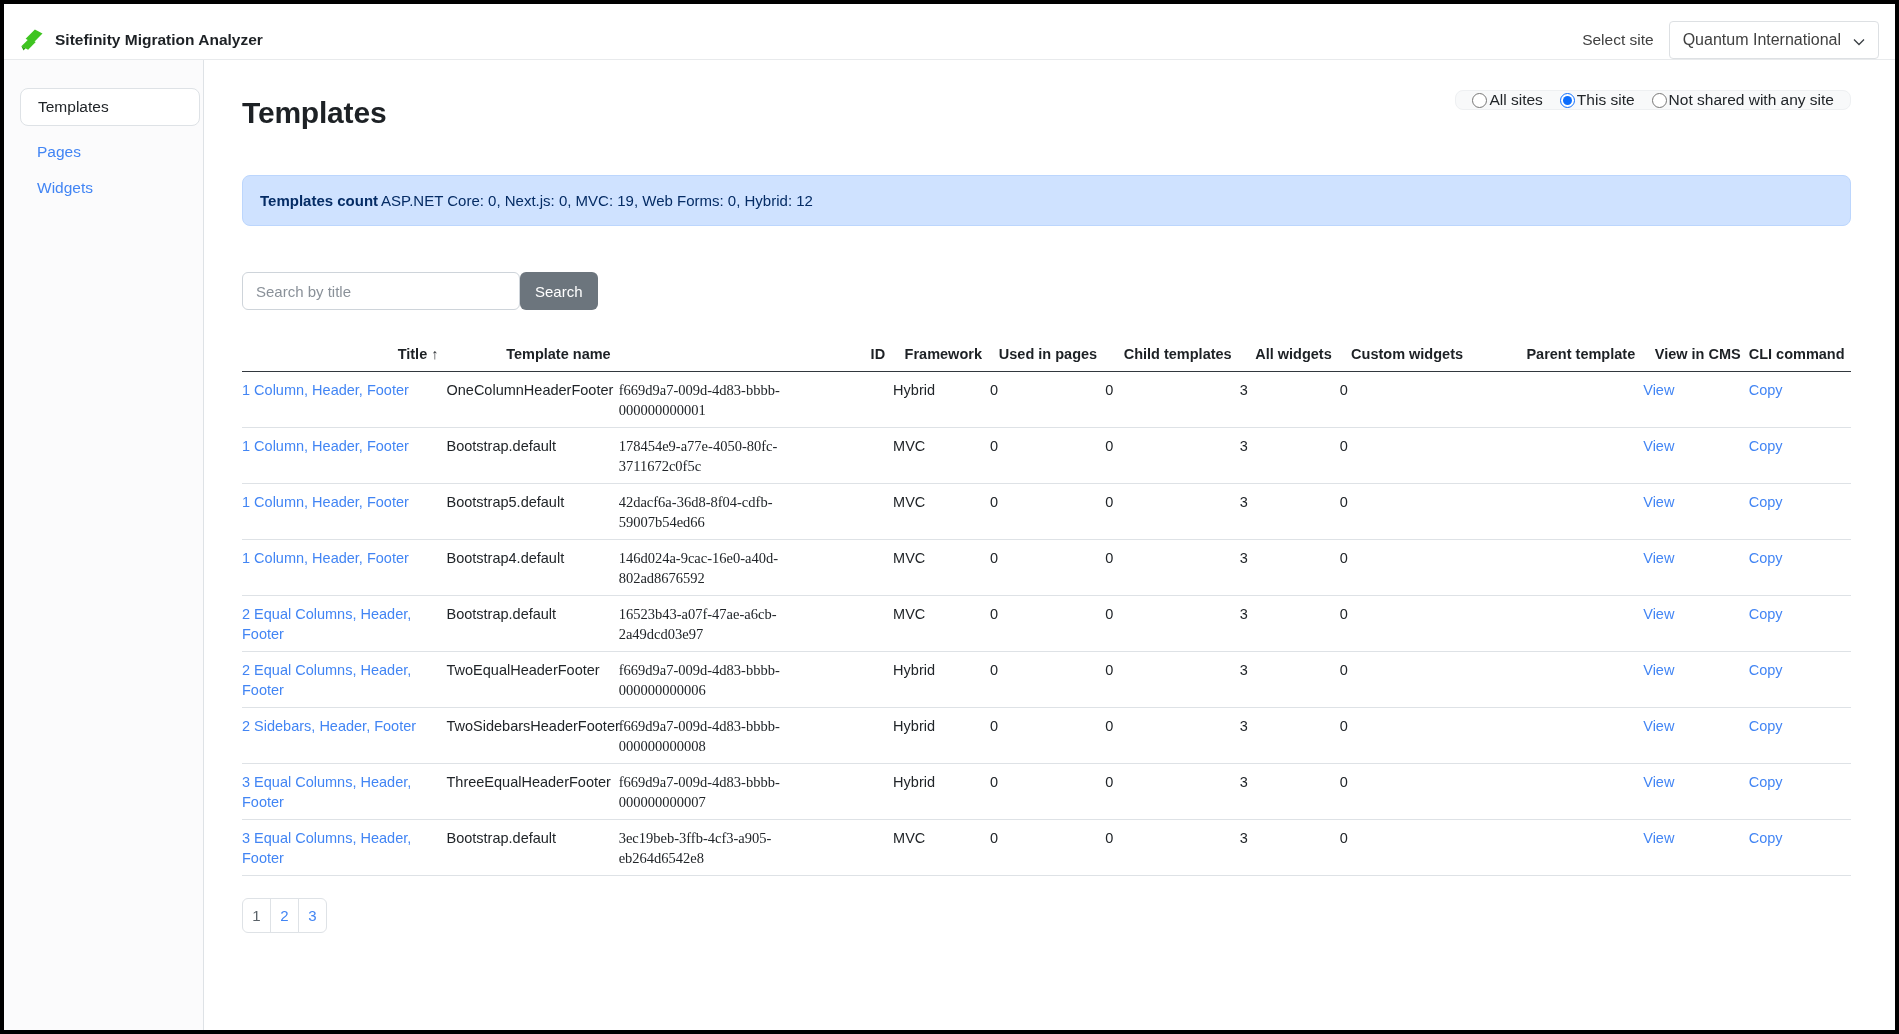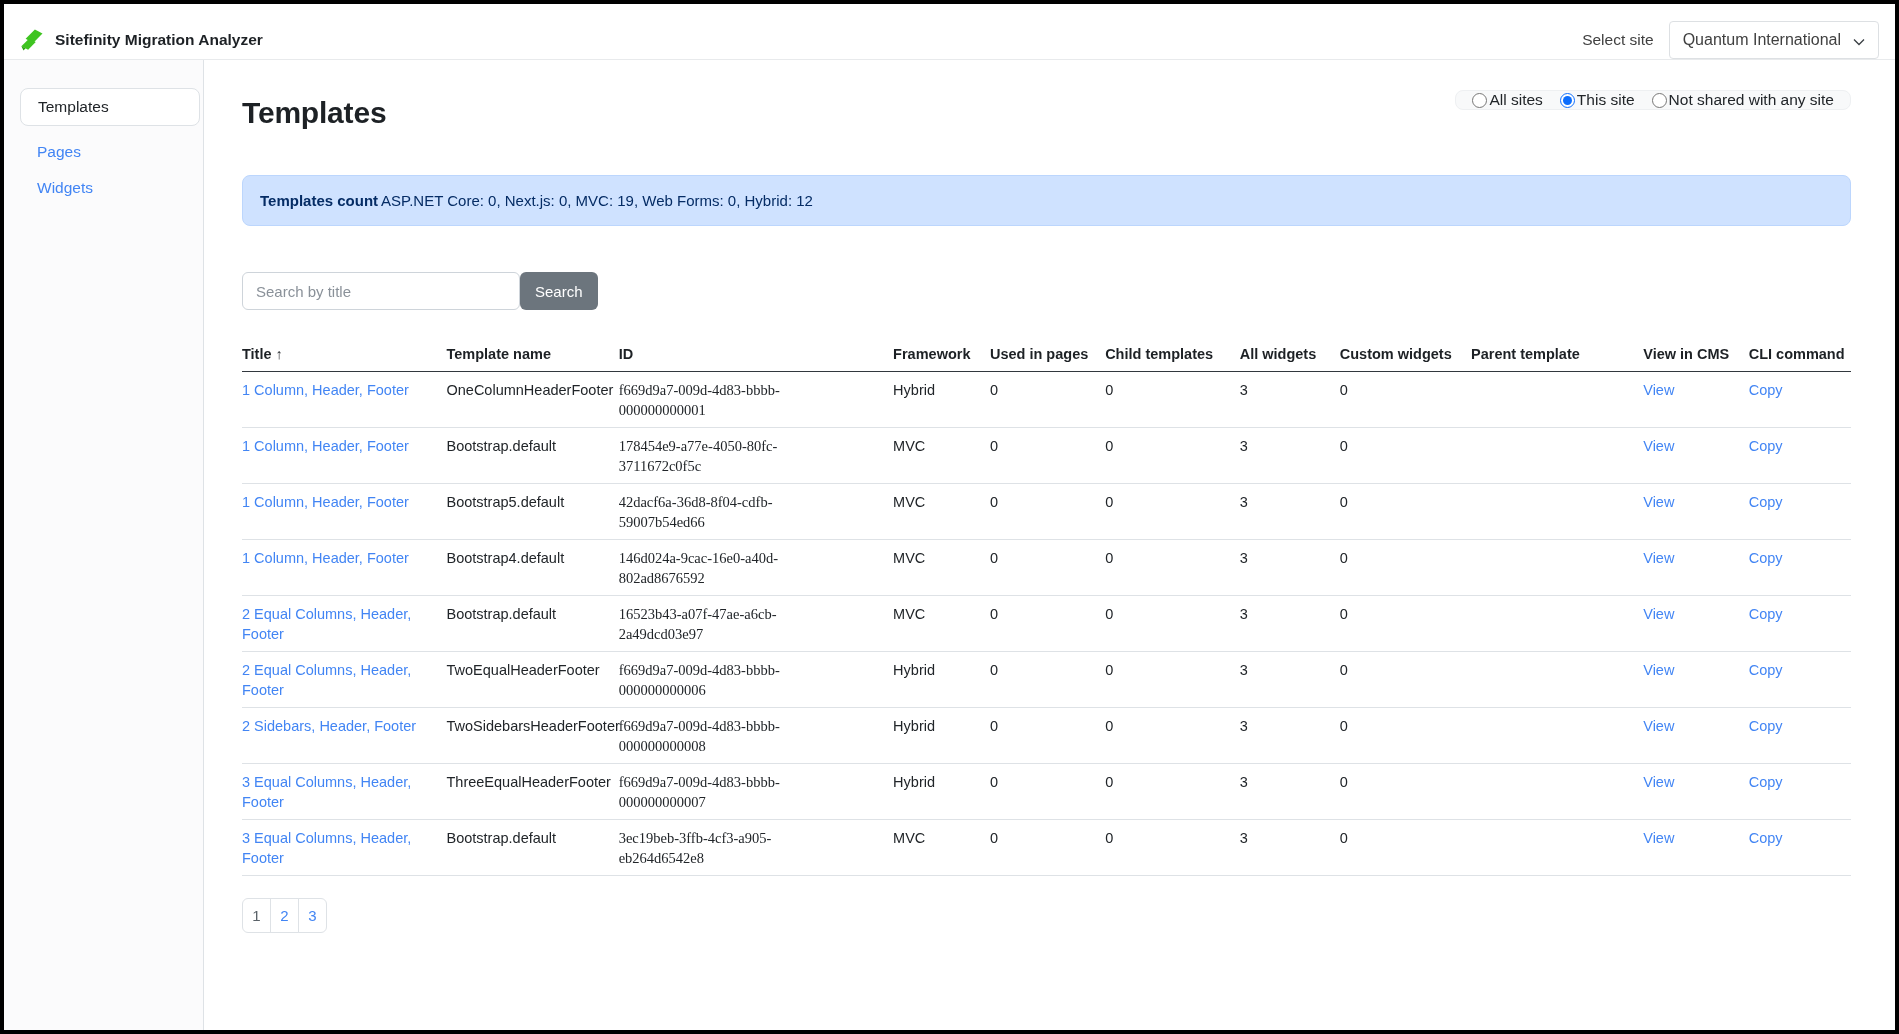--- a/index.html
+++ b/index.html
@@ -34,21 +34,21 @@
   .toolbar { margin-top:46px; display:flex; justify-content:space-between; align-items:center; }
   .search-wrap { display:flex; align-items:center; }
   .search-input { width:278px; height:38px; border:1px solid #ced4da; border-radius:6px; padding:0 13px; font-size:15px; color:#212529; outline:none; }
   .search-input::placeholder { color:#8a9199; }
   .search-btn { height:38px; background:#6c757d; color:#fff; border:none; border-radius:6px; padding:0 15px; font-size:15px; cursor:pointer; }
   .translation { display:flex; align-items:center; gap:15px; font-size:15.5px; }
   .translation .select-box { width:170px; justify-content:space-between; border-color:#ced4da; }
 
   
   table { margin-top:32px; width:100%; border-collapse:collapse; table-layout:fixed; font-size:14.5px; }
-  thead th { text-align:left; font-weight:700; padding:4px 8px 9px 0; border-bottom:1px solid #32383e; white-space:nowrap; color:#1d2125;margin-top:19px; }
+  thead th { text-align:right; font-weight:700; padding:4px 8px 9px 0; border-bottom:1px solid #32383e; white-space:nowrap; color:#1d2125;margin-top:19px; }
   tbody td { padding:8px 8px 7px 0; border-bottom:1px solid #dee2e6; vertical-align:top; line-height:1.38; color:#212529; }
   .cell-id span { display:inline-block; max-width:196px;font-family:Liberation Serif, serif; }
   .link { color:#4285f4; text-decoration:none; cursor:pointer; }
 
   
   .pagination { margin-top:22px; display:inline-flex; }
   .page-btn { min-width:29px; padding:8px 0; text-align:center; background:#fff; border:1px solid #dee2e6; margin-left:-1px; font-size:15px; color:#4285f4; cursor:pointer; }
   .page-btn:first-child { margin-left:0; border-top-left-radius:6px; border-bottom-left-radius:6px; }
   .page-btn:last-child { border-top-right-radius:6px; border-bottom-right-radius:6px; }
   .page-btn.current { color:#5a6268; cursor:default; }

